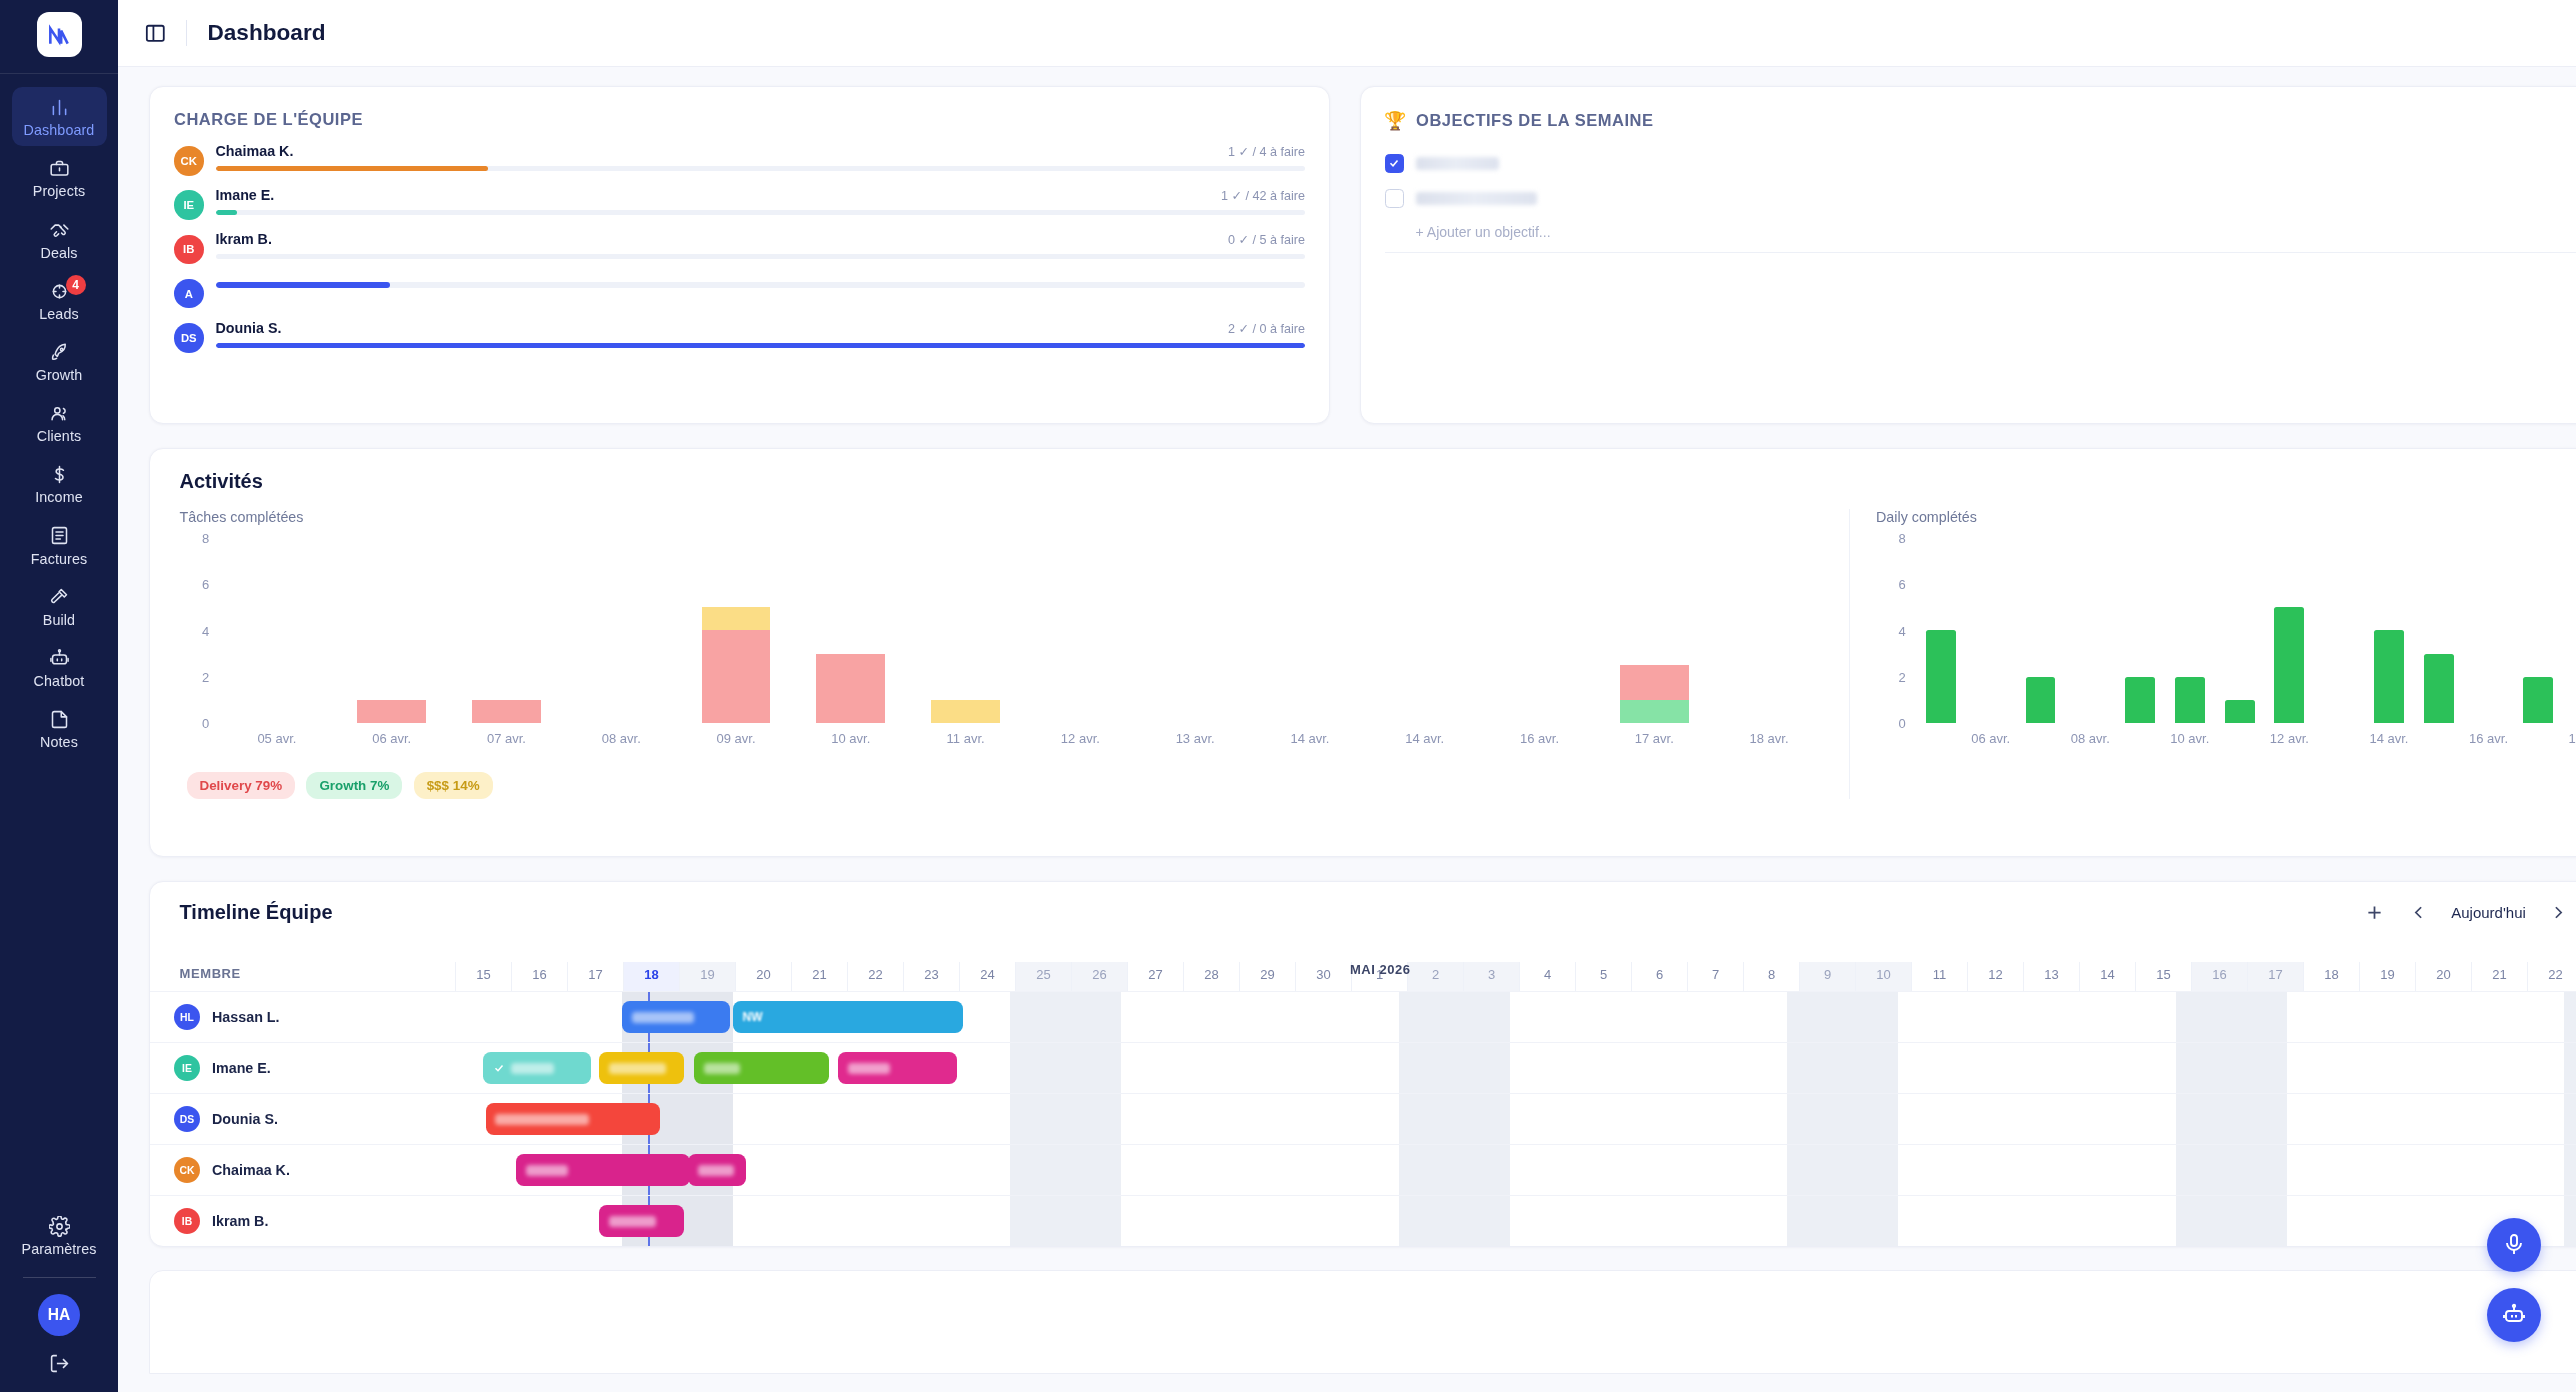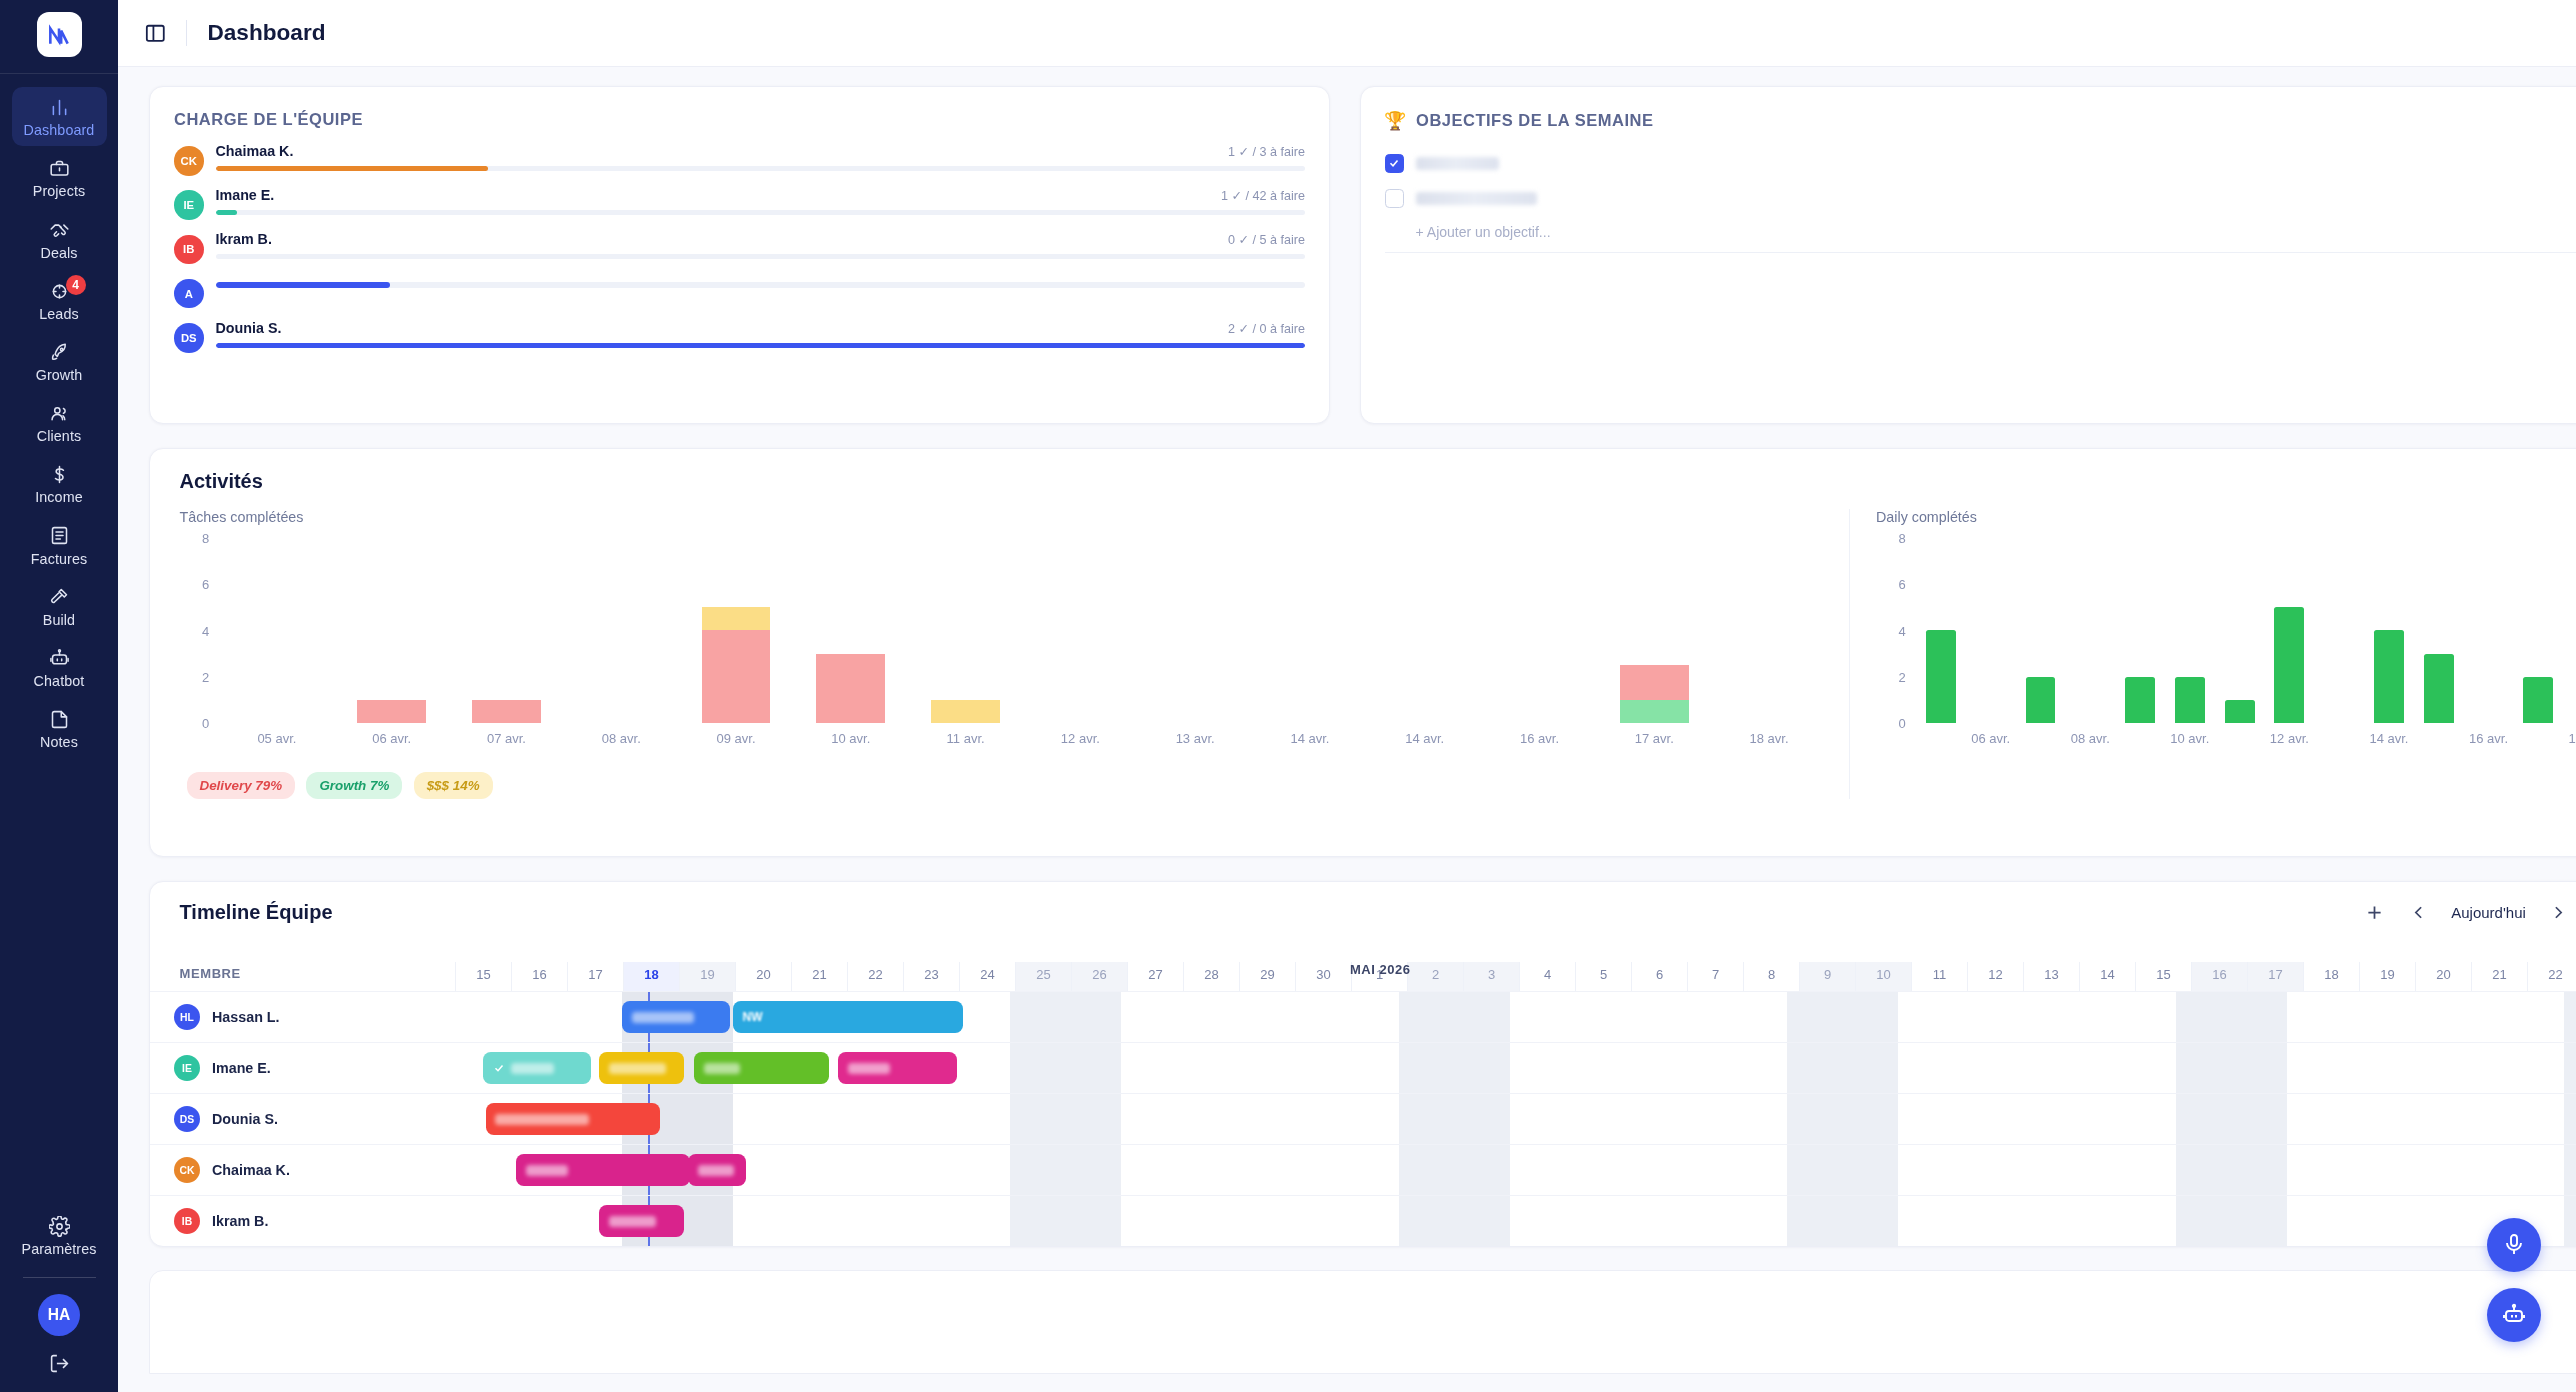--- a/index.html
+++ b/index.html
@@ -132,21 +132,21 @@
   .ytick { position: absolute; right: 10.4px; font-size: 13px; color: #8d95b4; transform: translateY(-50%); }
   .plot-area { flex: 1; position: relative; height: 100%; }
   .bars { position: absolute; inset: 0 0 29.5px 0; display: flex; align-items: flex-end; }
   .bslot { flex: 1; height: 100%; display: flex; flex-direction: column; justify-content: flex-end; align-items: center; }
   .bstack { width: 60%; display: flex; flex-direction: column; justify-content: flex-end; height: 100%; }
   .seg { width: 100%; }
   .xaxis { position: absolute; left: 0; right: 0; bottom: 0; height: 29.5px; display: flex; }
   .xtick { flex: 1; text-align: center; font-size: 13px; color: #8d95b4; padding-top: 7.8px; }
 
   .pills { display: flex; gap: 11.3px; margin-top: 19px; padding-left: 7px; }
-  .pill { padding: 6px 13px; border-radius: 12px; font-size: 13.4px; font-weight: 700; font-style: italic; }
+  .pill { padding: 6px 13px; border-radius: 12px; font-size: 13.4px; font-weight: 700; }
 
   
   .timeline { margin-top: 24px; padding: 19px 0 0 0; }
   .tl-head { display: flex; align-items: center; padding: 0 26px 0 29.5px; }
   .tl-title { font-size: 20px; font-weight: 700; color: #121a3e; }
   .tl-ctrls { margin-left: auto; display: flex; align-items: center; gap: 22.6px; }
   .tl-ic { width: 21px; height: 21px; color: #3d4668; cursor: pointer; }
   .tl-today { font-size: 15px; font-weight: 400; color: #1d2750; cursor: pointer; }
 
   .grid-wrap { margin-top: 17.3px; position: relative; overflow: hidden; }
@@ -342,21 +342,21 @@
       <div class="row1">
 
         <section class="card workload">
           <div class="sect-title">CHARGE DE L'ÉQUIPE</div>
           <div id="members">
               <div class="member">
                 <div class="av" style="background:#e8862a">CK</div>
                 <div class="m-body">
                   <div class="m-top">
                     <span class="m-name">Chaimaa K.</span>
-                    <span class="m-stat">1 ✓ / 3 à faire</span>
+                    <span class="m-stat">1 ✓ / 4 à faire</span>
                   </div>
                   <div class="track">
                     <div class="fill" style="width:25%;background:#e8862a"></div>
                   </div>
                 </div>
               </div>
               <div class="member">
                 <div class="av" style="background:#2ec4a0">IE</div>
                 <div class="m-body">
                   <div class="m-top">

